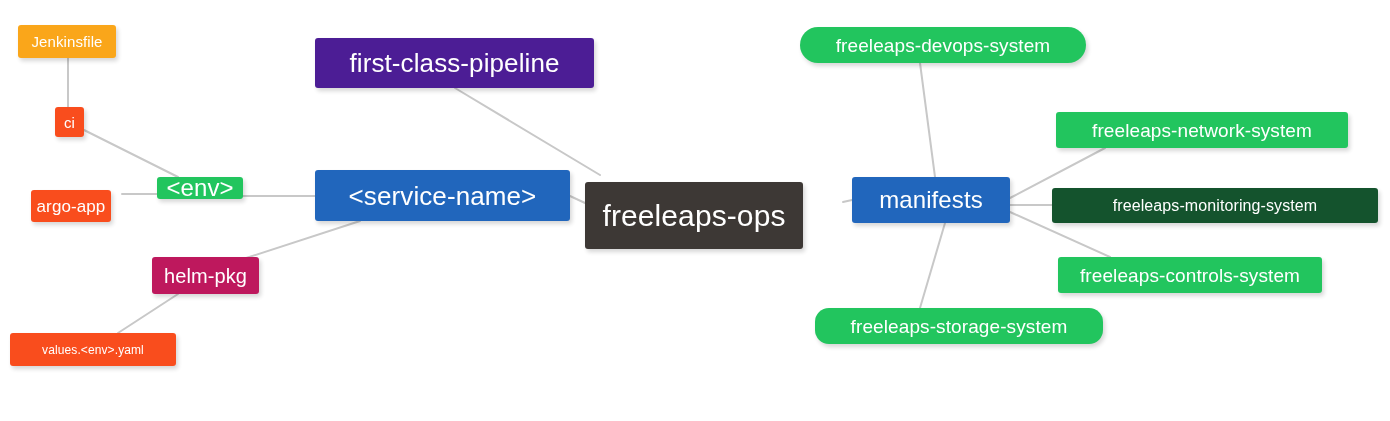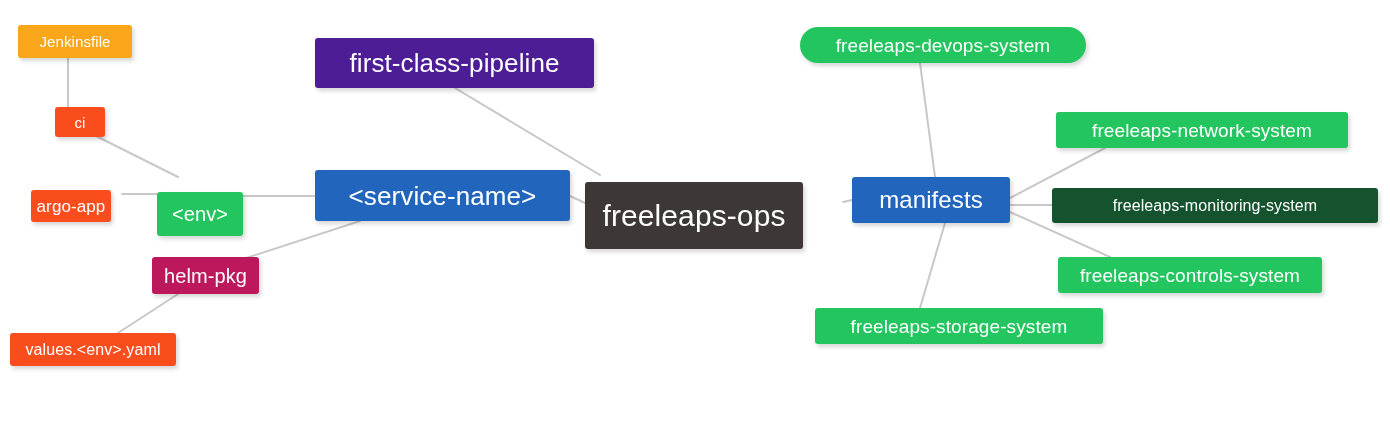--- a/index.html
+++ b/index.html
@@ -73,47 +73,47 @@
       </div>
       <div class="node t-blue" style="left: 315px; top: 170px; width: 255px; height: 51px; background: rgb(33, 102, 188); font-size: 26px; align-items: center;">
         <span class="node-label">&lt;service-name&gt;</span>
       </div>
       <div class="node t-blue" style="left: 315px; top: 38px; width: 279px; height: 50px; background: #4c1d95; font-size: 26px;">
         <span class="node-label">first-class-pipeline</span>
       </div>
       <div class="node t-blue" style="left: 852px; top: 177px; width: 158px; height: 46px; background: rgb(33, 102, 188); font-size: 24px;">
         <span class="node-label">manifests</span>
       </div>
-      <div class="node t-green" style="left: 157px; top: 177px; width: 86px; height: 44px; background: rgb(34, 197, 94); font-size: 20px; margin-top: 15px;">
+      <div class="node t-green" style="left: 157px; top: 177px; width: 86px; height: 22px; background: rgb(34, 197, 94); font-size: 24px;">
         <span class="node-label">&lt;env&gt;</span>
       </div>
       <div class="node t-green" style="left: 152px; top: 257px; width: 107px; height: 37px; background: #be185d; font-size: 20px;">
         <span class="node-label">helm-pkg</span>
       </div>
       <div class="node t-red" style="left: 31px; top: 190px; width: 80px; height: 32px; background: rgb(249, 77, 29); font-size: 17px;">
         <span class="node-label">argo-app</span>
       </div>
-      <div class="node t-red" style="left: 55px; top: 107px; width: 50px; height: 30px; background: rgb(249, 77, 29); font-size: 15px;">
+      <div class="node t-red" style="left: 55px; top: 107px; width: 29px; height: 30px; background: rgb(249, 77, 29); font-size: 15px;">
         <span class="node-label">ci</span>
       </div>
-      <div class="node t-amber" style="left: 18px; top: 25px; width: 114px; height: 33px; background: rgb(250, 166, 26); font-size: 15px;">
+      <div class="node t-amber" style="left: 18px; top: 25px; width: 98px; height: 33px; background: rgb(250, 166, 26); font-size: 15px;">
         <span class="node-label">Jenkinsfile</span>
       </div>
-      <div class="node t-red" style="left: 10px; top: 333px; width: 166px; height: 33px; background: rgb(249, 77, 29); font-size: 16px;">
+      <div class="node t-red" style="left: 10px; top: 333px; width: 166px; height: 33px; background: rgb(249, 77, 29); font-size: 12px;">
         <span class="node-label">values.&lt;env&gt;.yaml</span>
       </div>
       <div class="node t-green" style="left: 800px; top: 27px; width: 286px; height: 36px; background: rgb(34, 197, 94); font-size: 19px; border-radius: 18px;">
         <span class="node-label">freeleaps-devops-system</span>
       </div>
       <div class="node t-green" style="left: 1056px; top: 112px; width: 292px; height: 36px; background: rgb(34, 197, 94); font-size: 19px;">
         <span class="node-label">freeleaps-network-system</span>
       </div>
       <div class="node t-green" style="left: 1052px; top: 188px; width: 326px; height: 35px; background: #14532d; font-size: 16px;">
         <span class="node-label">freeleaps-monitoring-system</span>
       </div>
       <div class="node t-green" style="left: 1058px; top: 257px; width: 264px; height: 36px; background: rgb(34, 197, 94); font-size: 19px;">
         <span class="node-label">freeleaps-controls-system</span>
       </div>
-      <div class="node t-green" style="left: 815px; top: 308px; width: 288px; height: 36px; background: rgb(34, 197, 94); font-size: 19px;">
+      <div class="node t-green" style="left: 815px; top: 308px; width: 288px; height: 36px; background: rgb(34, 197, 94); font-size: 19px; border-radius: 14px;">
         <span class="node-label">freeleaps-storage-system</span>
       </div>
     </div>
 </div>
 
 </body></html>

